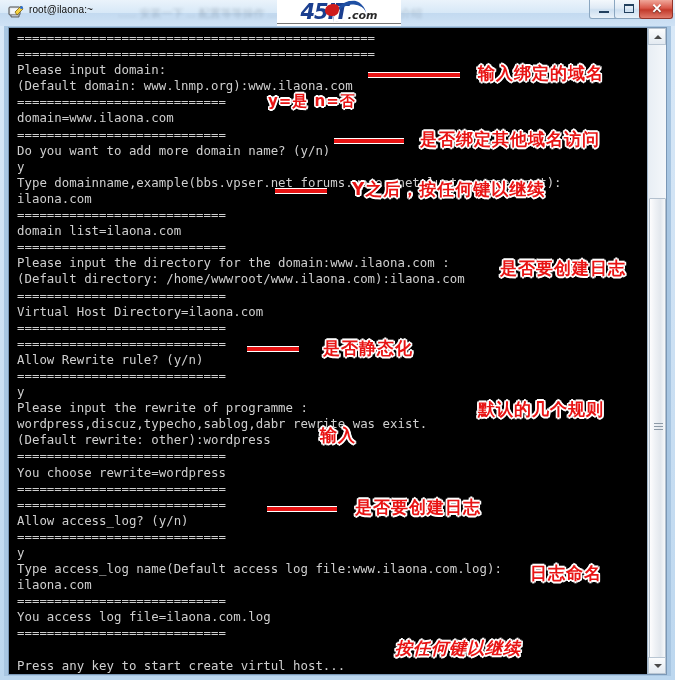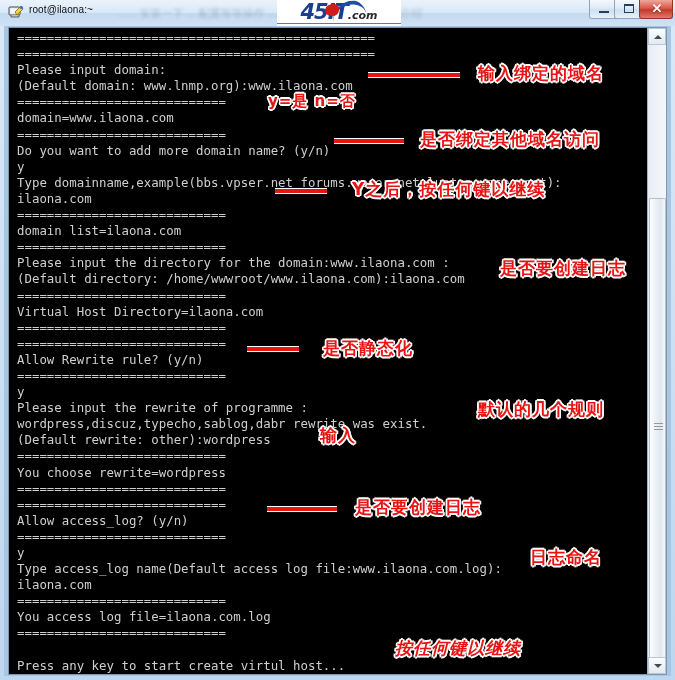--- a/index.html
+++ b/index.html
@@ -379,17 +379,17 @@
       <div class="anno" style="left: 420px; top: 128px;">是否绑定其他域名访问</div>
       <div class="dash" style="left: 275px; top: 188px; width: 52px;"></div>
       <div class="anno" style="left: 352px; top: 178px;">Y之后，按任何键以继续</div>
       <div class="anno" style="left: 500px; top: 257px;">是否要创建日志</div>
       <div class="dash" style="left: 247px; top: 346px; width: 52px;"></div>
       <div class="anno" style="left: 323px; top: 337px; text-align: right;">是否静态化</div>
       <div class="anno" style="left: 478px; top: 398px;">默认的几个规则</div>
       <div class="anno" style="left: 320px; top: 424px;">输入</div>
       <div class="dash" style="left: 267px; top: 506px; width: 70px;"></div>
       <div class="anno" style="left: 355px; top: 496px; text-align: right;">是否要创建日志</div>
-      <div class="anno" style="left: 530px; top: 546px;">日志命名</div>
+      <div class="anno" style="left: 530px; top: 562px;">日志命名</div>
       <div class="anno" style="left: 395px; top: 637px; font-style: italic;">按任何键以继续</div>
     </div>
 
 </div>
 
 </body></html>

